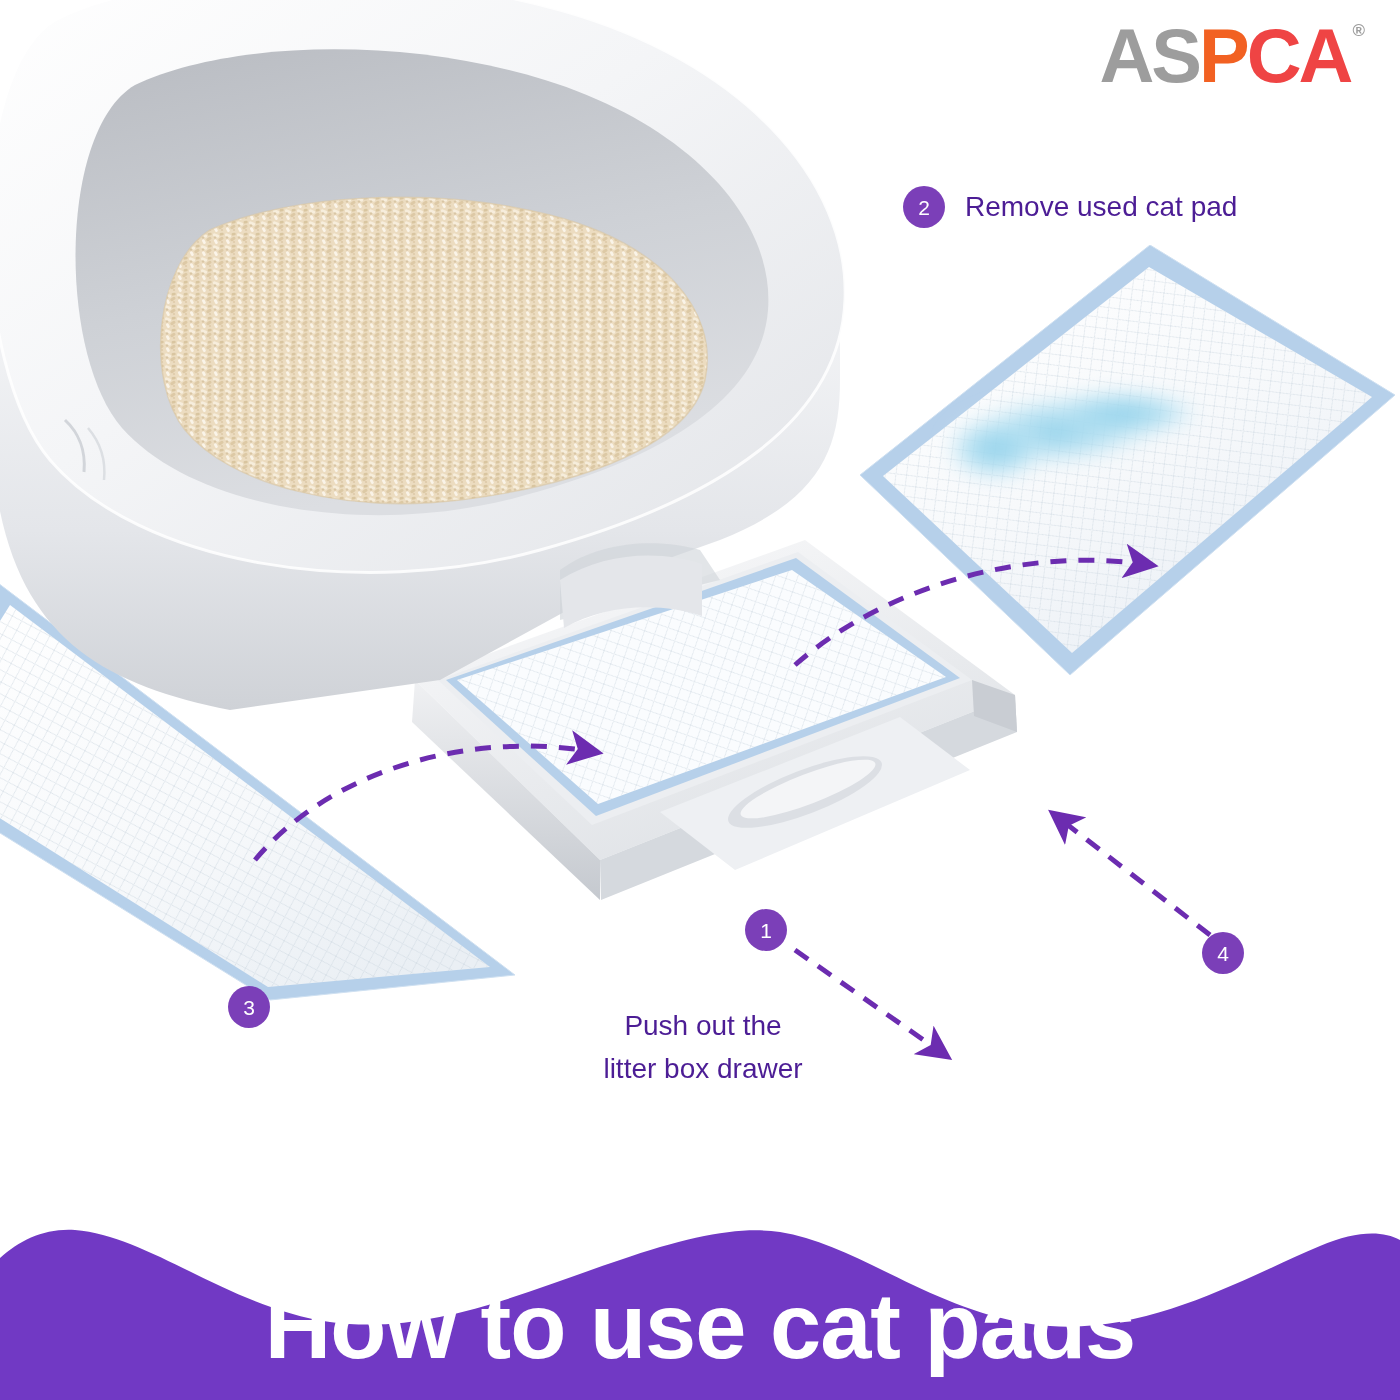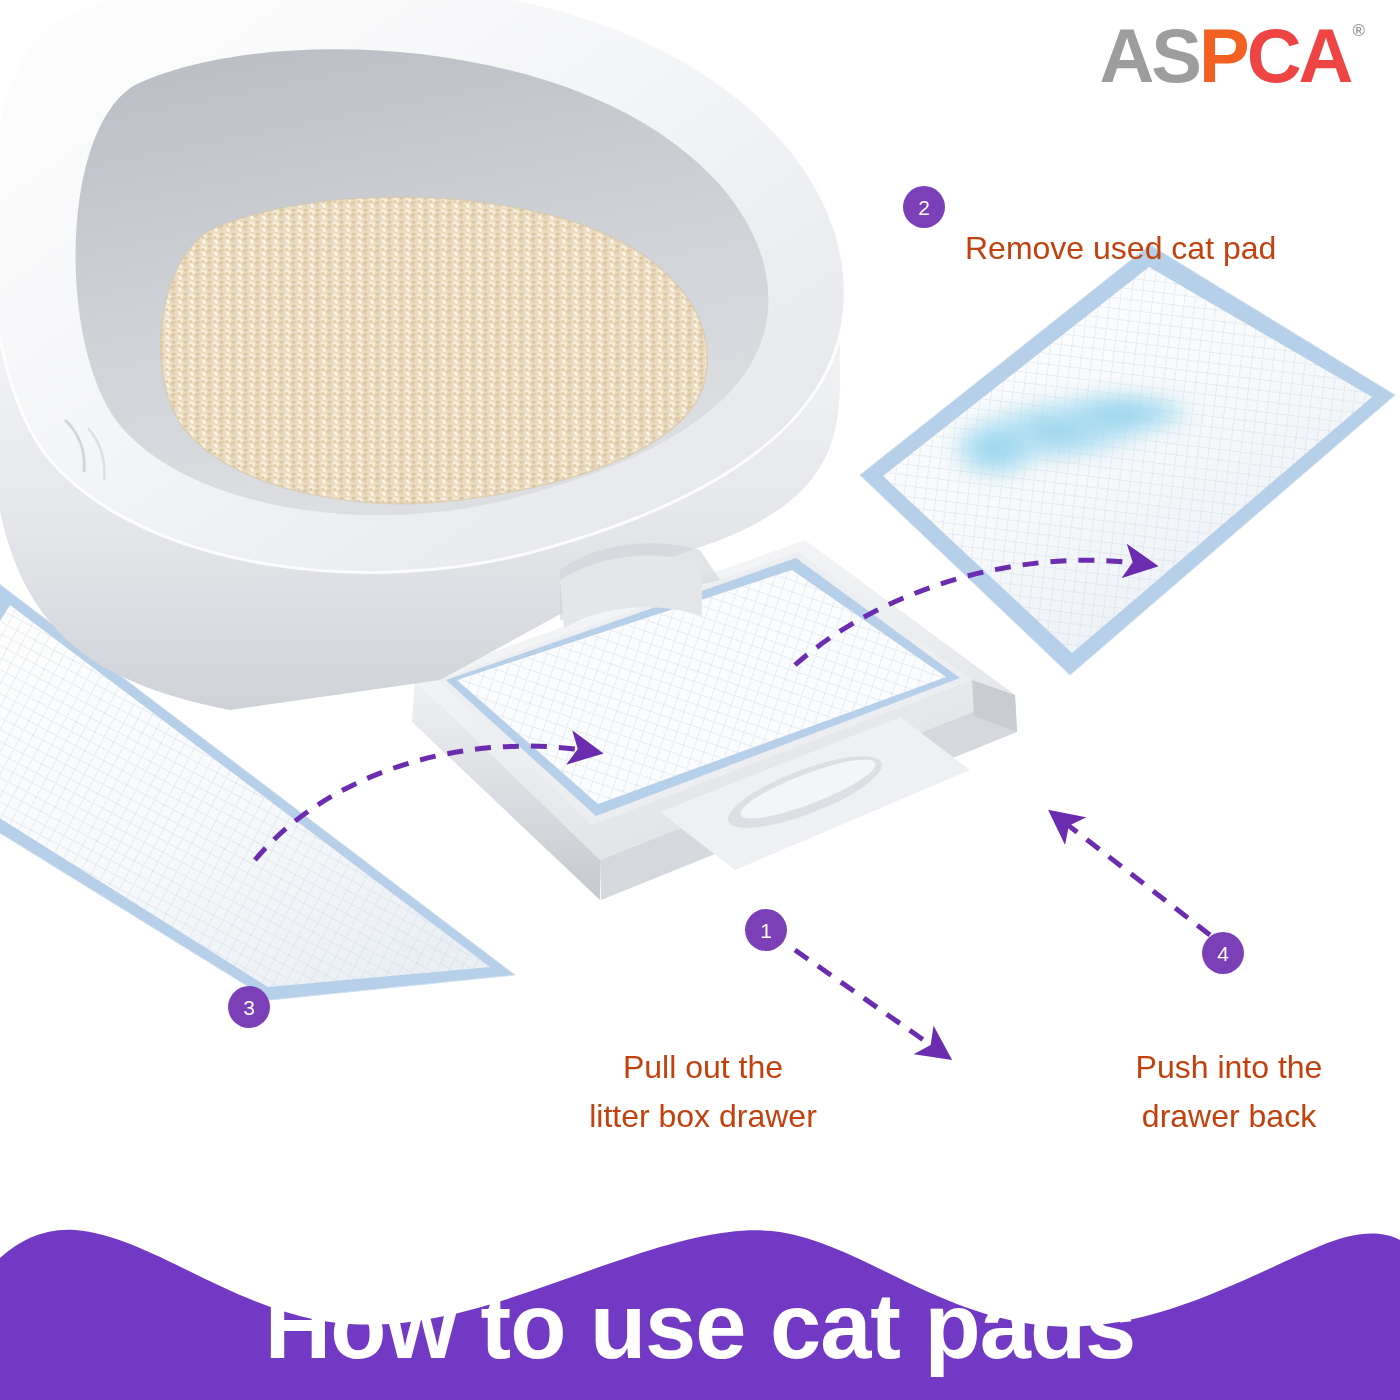--- a/index.html
+++ b/index.html
@@ -71,27 +71,26 @@
     font-family: "Liberation Sans", sans-serif;
     display: flex;
     align-items: center;
     justify-content: center;
     line-height: 1;
   }
 
   
   .caption {
     position: absolute;
-    color: #c2410c;
-    font-size: 32px;
+    color: #4c1d95;
+    font-size: 28px;
     font-family: "Liberation Sans", sans-serif;
     line-height: 1.52;
     white-space: pre-line;
     text-align: center;
-    margin-top: 38px;
   }
 
   
   .banner {
     position: absolute;
     left: 0;
     bottom: 0;
     width: 1400px;
     height: 260px;
   }
@@ -309,32 +308,30 @@
   </svg>
 
   <div class="badge" style="left:903px; top:186px;">
     <span>2</span>
   </div>
   <div class="caption" style="left:965px; top:186px; width:420px; text-align:left;">Remove used cat pad</div>
 
   <div class="badge" style="left:745px; top:909px;">
     <span>1</span>
   </div>
-  <div class="caption" style="left:553px; top:1005px; width:300px;">Pull out the
+  <div class="caption" style="left:553px; top:1005px; width:300px;">Push out the
 litter box drawer</div>
 
   <div class="badge" style="left:228px; top:986px;">
     <span>3</span>
   </div>
 
   <div class="badge" style="left:1202px; top:932px;">
     <span>4</span>
   </div>
-  <div class="caption" style="left:1079px; top:1005px; width:300px;">Push into the
-drawer back</div>
 
   <div class="banner">
     <svg width="1400" height="260" viewBox="0 0 1400 260">
       <path d="M0 118
                C 20 100, 45 88, 75 90
                C 150 96, 230 168, 330 182
                C 430 196, 530 150, 620 120
                C 690 96, 740 86, 780 92
                C 860 104, 940 178, 1050 186
                C 1150 193, 1240 140, 1320 106

